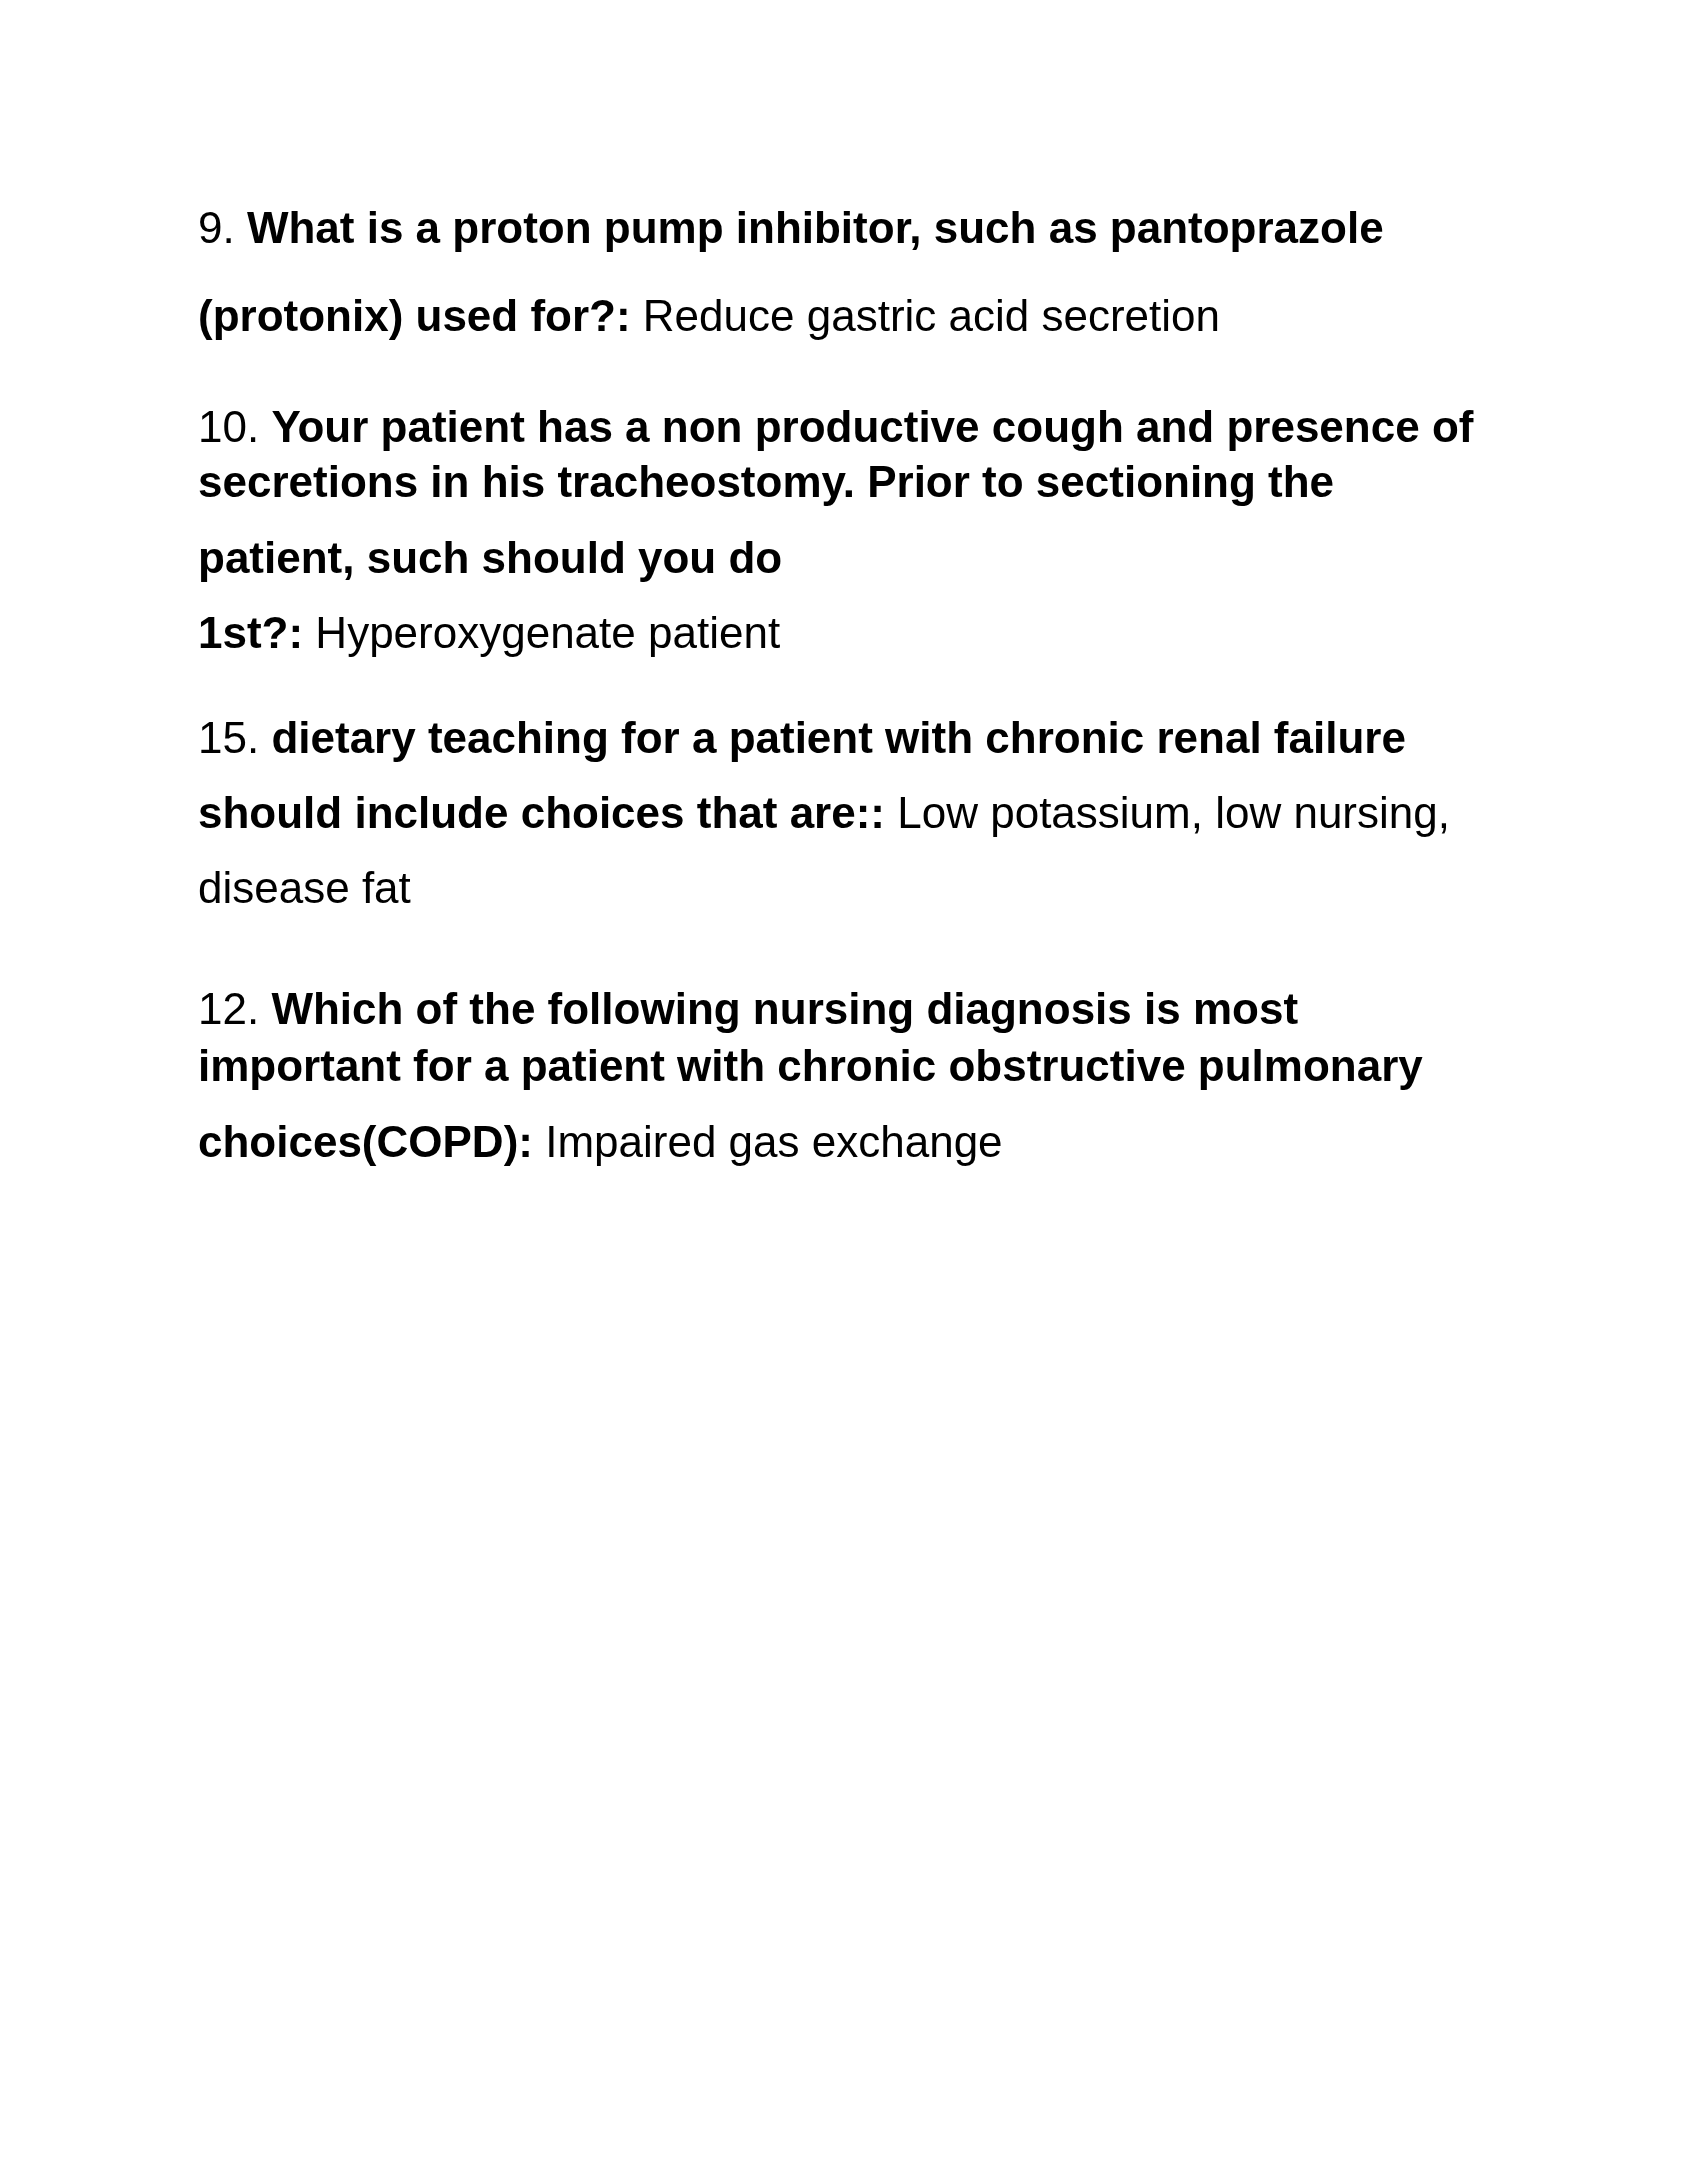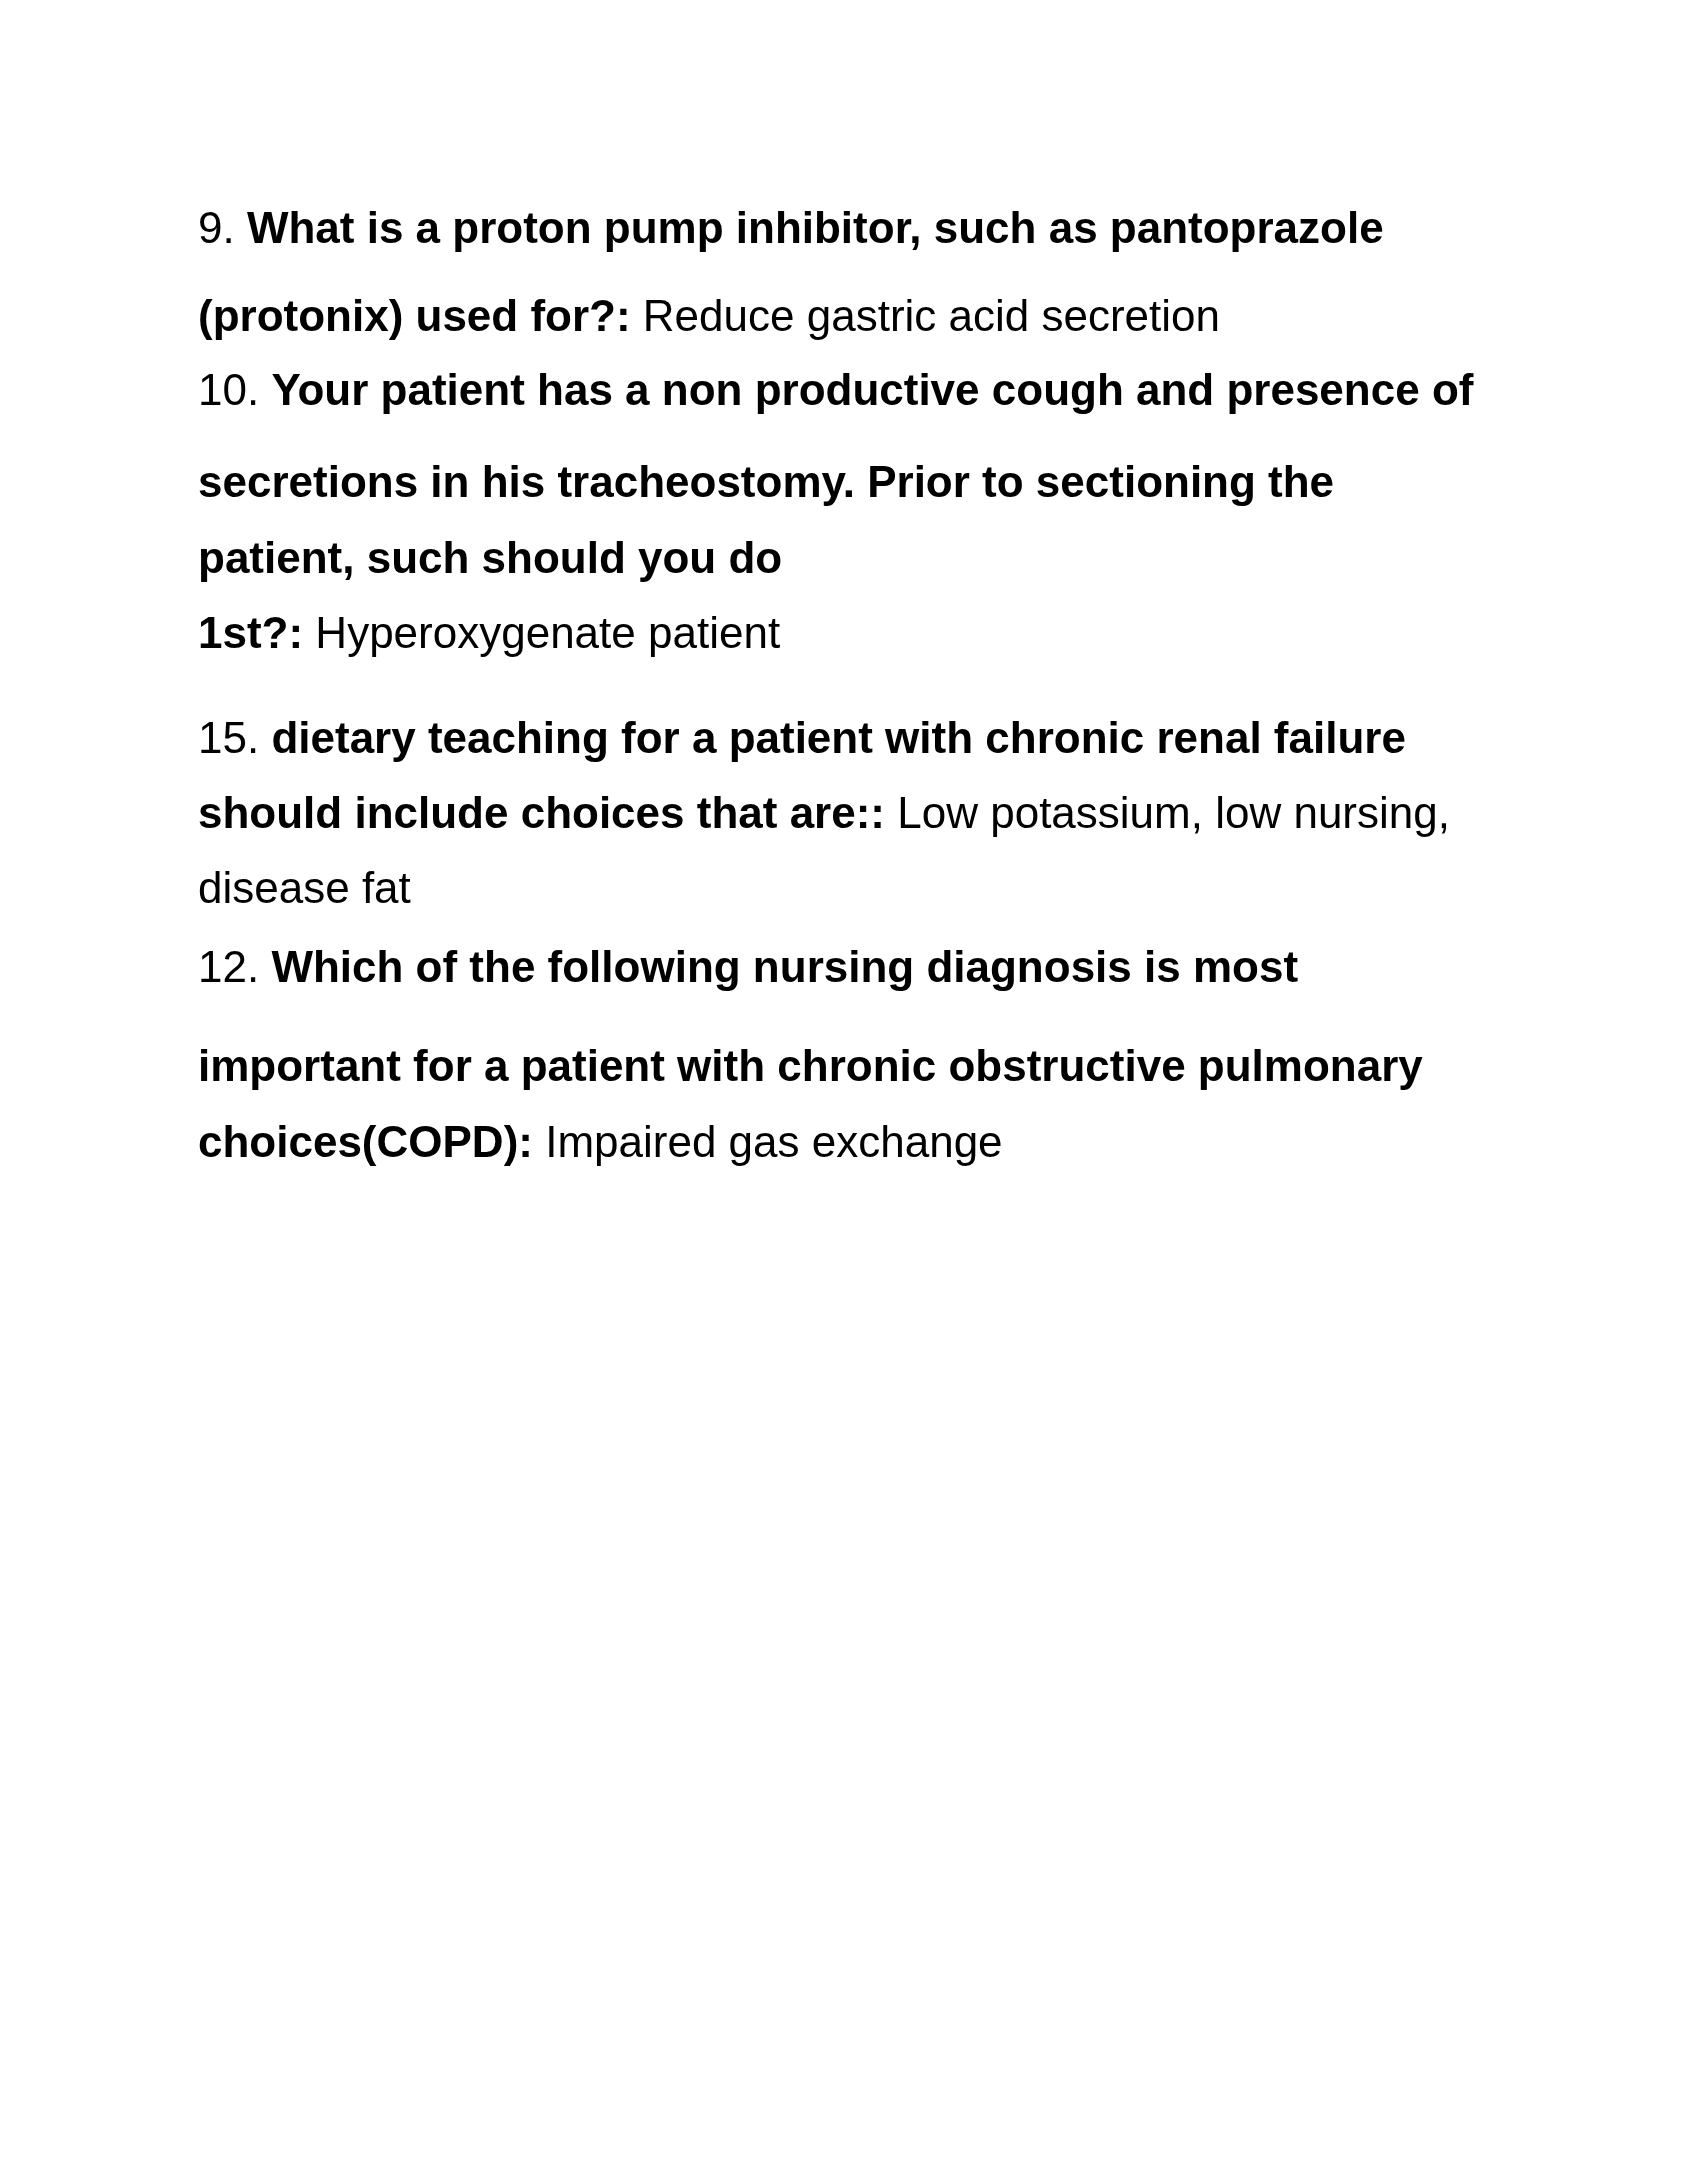--- a/index.html
+++ b/index.html
@@ -21,32 +21,32 @@
 <body>
 
 <div class="page">
 
   <div>
     <div class="line" style="top:206px"><span class="r">9.</span> <span class="b">What is a proton pump inhibitor, such as pantoprazole</span></div>
     <div class="line" style="top:294px"><span class="b">(protonix) used for?:</span> <span class="r">Reduce gastric acid secretion</span></div>
   </div>
 
   <div>
-    <div class="line" style="top:368px"><span class="r">10.</span> <span class="b">Your patient has a non productive cough and presence of</span></div>
+    <div class="line" style="top:405px"><span class="r">10.</span> <span class="b">Your patient has a non productive cough and presence of</span></div>
     <div class="line" style="top:460px"><span class="b">secretions in his tracheostomy. Prior to sectioning the</span></div>
     <div class="line" style="top:536px"><span class="b">patient, such should you do</span></div>
     <div class="line" style="top:611px"><span class="b">1st?:</span> <span class="r">Hyperoxygenate patient</span></div>
   </div>
 
   <div>
     <div class="line" style="top:716px"><span class="r">15.</span> <span class="b">dietary teaching for a patient with chronic renal failure</span></div>
     <div class="line" style="top:791px"><span class="b">should include choices that are::</span> <span class="r">Low potassium, low nursing,</span></div>
     <div class="line" style="top:866px"><span class="r">disease fat</span></div>
   </div>
 
   <div>
-    <div class="line" style="top:945px"><span class="r">12.</span> <span class="b">Which of the following nursing diagnosis is most</span></div>
+    <div class="line" style="top:987px"><span class="r">12.</span> <span class="b">Which of the following nursing diagnosis is most</span></div>
     <div class="line" style="top:1044px"><span class="b">important for a patient with chronic obstructive pulmonary</span></div>
     <div class="line" style="top:1120px"><span class="b">choices(COPD):</span> <span class="r">Impaired gas exchange</span></div>
   </div>
 
 </div>
 
 
 </body></html>

